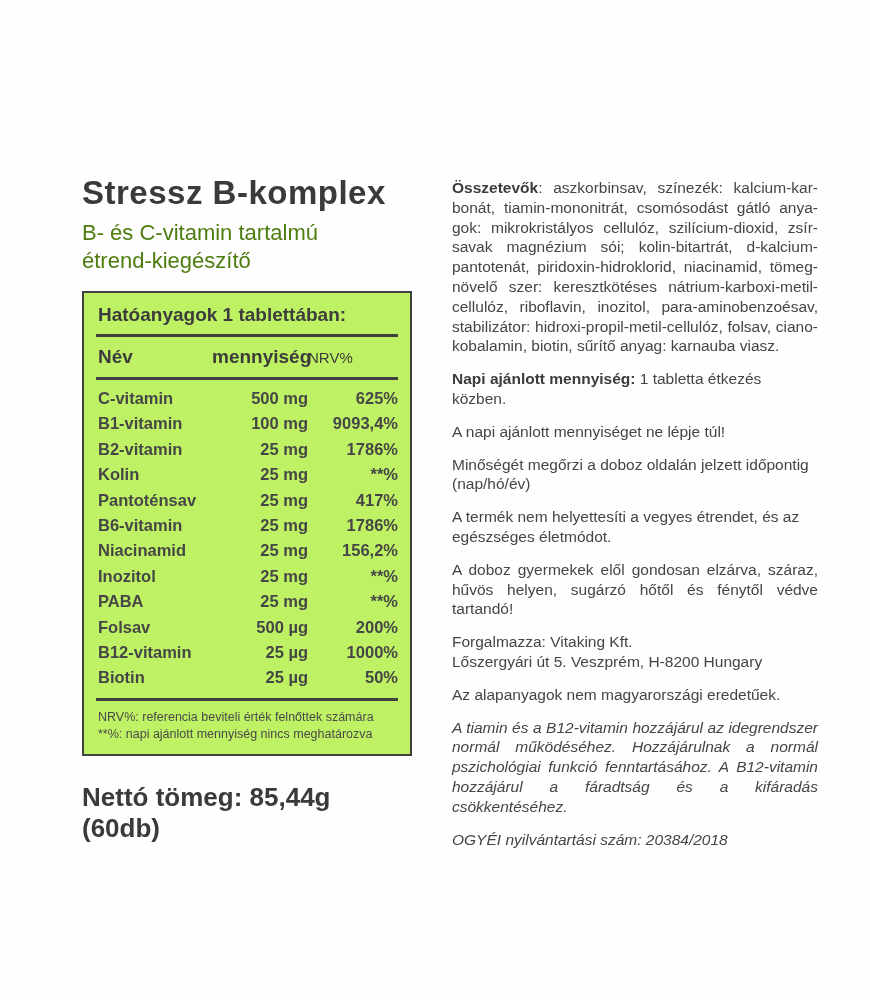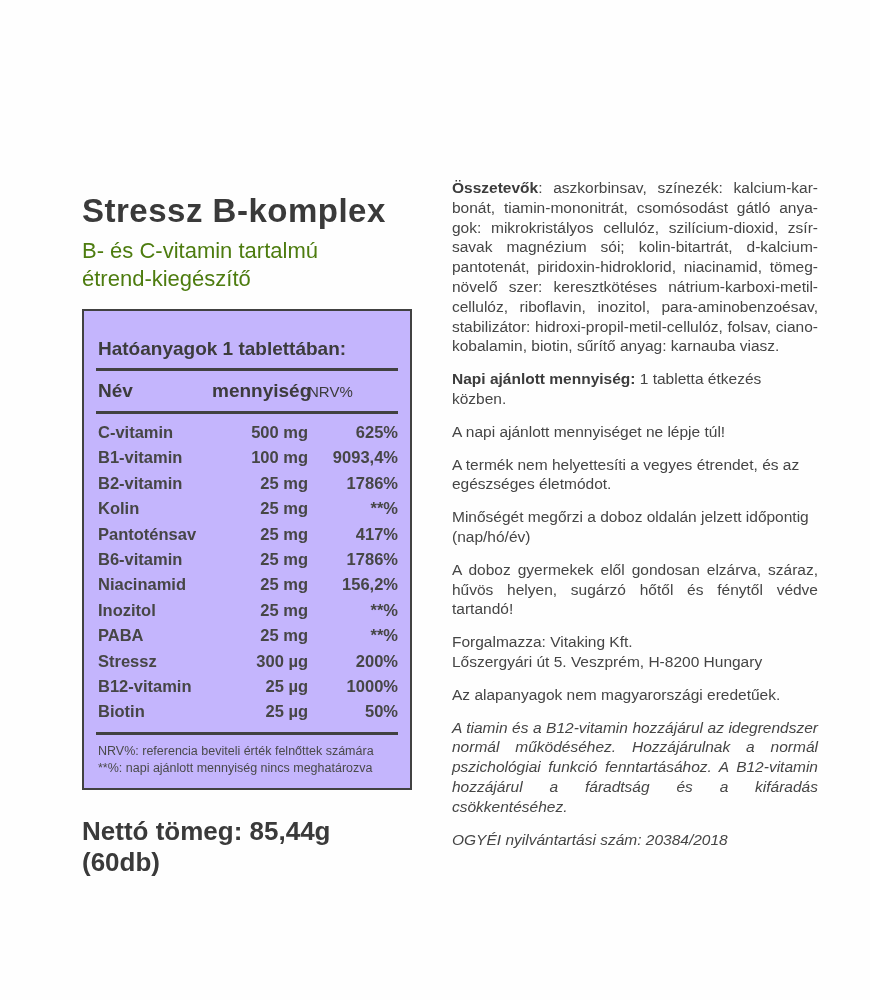--- a/index.html
+++ b/index.html
@@ -14,45 +14,45 @@
     background: #fefefe;
     font-family: "Liberation Sans", sans-serif;
     color: #404040;
     overflow: hidden;
   }
 
   
   .left-col {
     position: absolute;
     left: 82px;
-    top: 192px;
+    top: 174px;
     width: 332px;
   }
   .product-title {
     font-size: 33px;
     font-weight: bold;
     line-height: 38px;
     color: #3a3a3a;
     letter-spacing: 0.5px;
   }
   .product-subtitle {
     margin-top: 7px;
     width: 300px;
     font-size: 22px;
     line-height: 28px;
     color: #4d7c0f;
   }
 
   .supp-table {
     margin-top: 16px;
     border: 2px solid #414141;
-    padding: 25px 12px 9px 12px;
+    padding: 9px 12px 9px 12px;
     box-sizing: border-box;
     width: 330px;
-    background: #c4b5fd;
+    background: #bef264;
   }
   .tbl-title {
     font-size: 19px;
     font-weight: bold;
     color: #3c3c3c;
     padding: 2px 0 8px 2px;
     border-bottom: 3px solid #414141;
   }
   .tbl-header {
     display: grid;
@@ -181,22 +181,22 @@
     <span class="cell-nrv">**%</span>
   </div>
 
   <div class="tbl-row">
     <span class="cell-name">PABA</span>
     <span class="cell-amount">25 mg</span>
     <span class="cell-nrv">**%</span>
   </div>
 
   <div class="tbl-row">
-    <span class="cell-name">Stressz</span>
-    <span class="cell-amount">300 µg</span>
+    <span class="cell-name">Folsav</span>
+    <span class="cell-amount">500 µg</span>
     <span class="cell-nrv">200%</span>
   </div>
 
   <div class="tbl-row">
     <span class="cell-name">B12-vitamin</span>
     <span class="cell-amount">25 µg</span>
     <span class="cell-nrv">1000%</span>
   </div>
 
   <div class="tbl-row">
@@ -214,23 +214,23 @@
     <div class="net-weight">Nettó tömeg: 85,44g (60db)</div>
   </div>
 
   <div class="right-col">
     <p class="justified"><span class="bold-lead">Összetevők</span><span>: aszkorbinsav, színezék: kalcium-kar­bonát, tiamin-mononitrát, csomósodást gátló anya­gok: mikrokristályos cellulóz, szilícium-dioxid, zsír­savak magnézium sói; kolin-bitartrát, d-kalcium-pantotenát, piridoxin-hidroklorid, niacinamid, tömeg­növelő szer: keresztkötéses nátrium-karboxi-metil-cellulóz, riboflavin, inozitol, para-aminobenzoésav, stabilizátor: hidroxi-propil-metil-cellulóz, folsav, ciano­kobalamin, biotin, sűrítő anyag: karnauba viasz.</span></p>
 
     <p><span class="bold-lead">Napi ajánlott mennyiség:</span><span> 1 tabletta étkezés közben.</span></p>
 
     <p>A napi ajánlott mennyiséget ne lépje túl!</p>
 
+    <p>Minőségét megőrzi a doboz oldalán jelzett idő­pontig (nap/hó/év)</p>
+
     <p>A termék nem helyettesíti a vegyes étrendet, és az egészséges életmódot.</p>
-
-    <p>Minőségét megőrzi a doboz oldalán jelzett idő­pontig (nap/hó/év)</p>
 
     <p class="justified">A doboz gyermekek elől gondosan elzárva, száraz, hűvös helyen, sugárzó hőtől és fénytől védve tartandó!</p>
 
     <p>
         <span class="addr-line">Forgalmazza: Vitaking Kft.</span>
         <span class="addr-line">Lőszergyári út 5. Veszprém, H-8200 Hungary</span>
       </p>
 
     <p>Az alapanyagok nem magyarországi eredetűek.</p>
 

